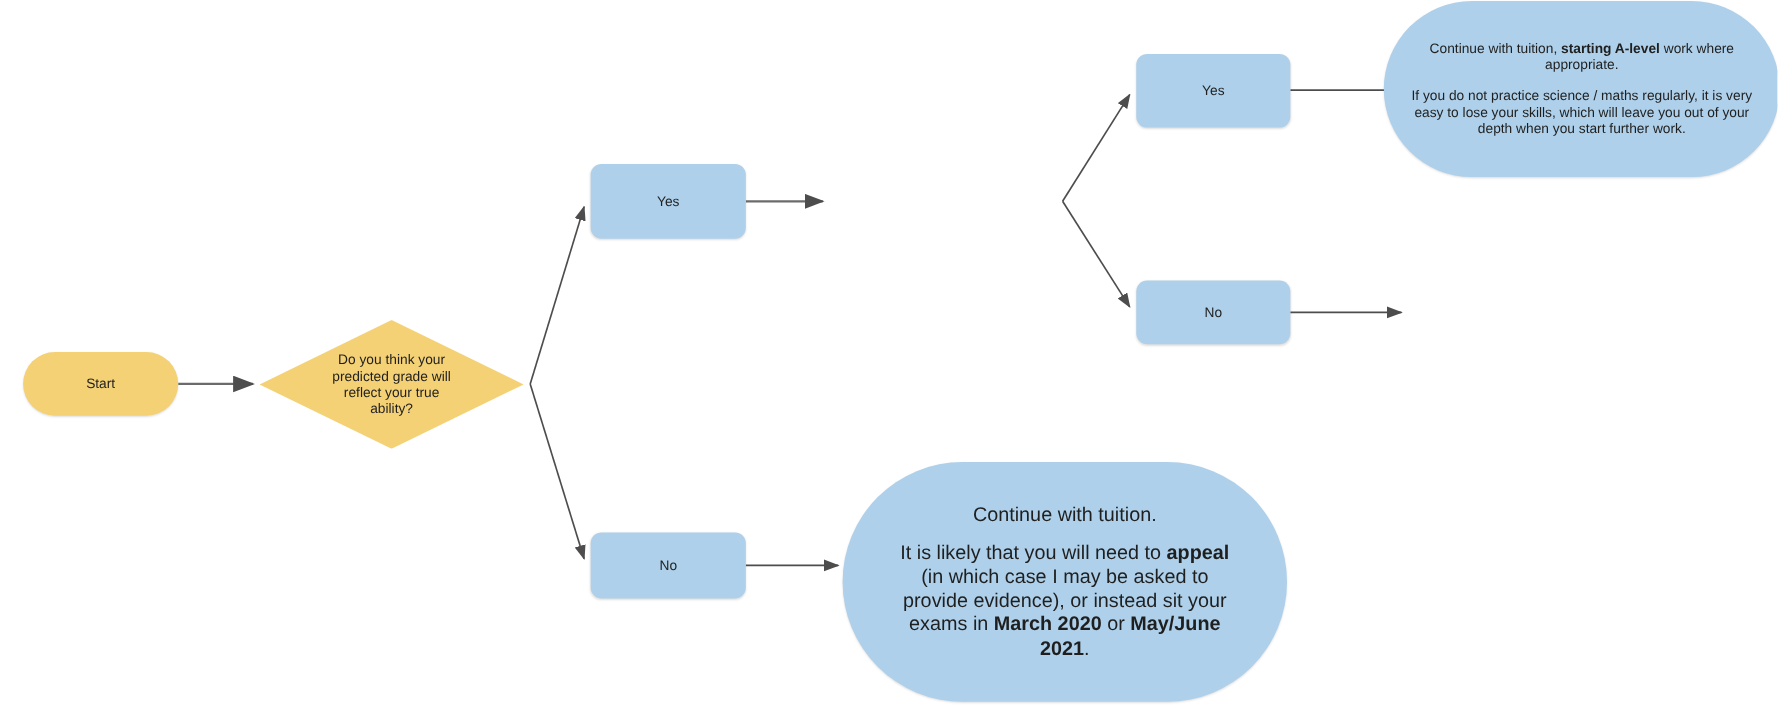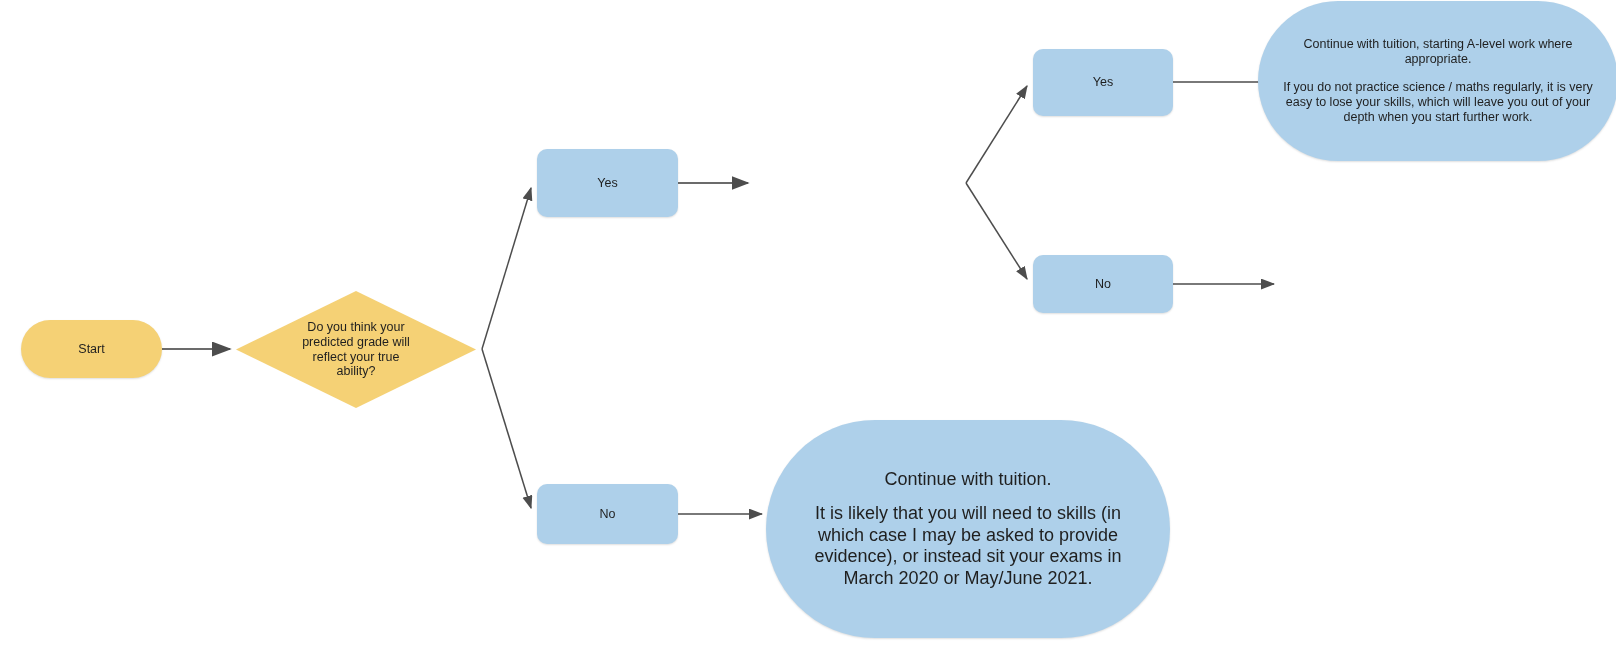--- a/index.html
+++ b/index.html
@@ -81,21 +81,21 @@
   .outcome {
     background: #aed0ea;
     box-shadow: 0 1px 2px rgba(0,0,0,0.13);
   }
   .outcome .label {
     padding: 0 22px;
   }
 
   .para { margin: 0; }
   .para + .para { margin-top: 13px; }
-  .b { font-weight: normal; }
+  .b { font-weight: bold; }
 </style>
 </head>
 <body>
 
 <div id="canvas">
 
   <svg id="edges" viewBox="0 0 1616 655" width="1616" height="655" xmlns="http://www.w3.org/2000/svg">
     <defs>
       <marker id="ah" markerWidth="9" markerHeight="9" refX="8.2" refY="3.4" orient="auto" markerUnits="strokeWidth">
         <path d="M0,0 L9,3.4 L0,6.8 z" fill="#4d4d4d"></path>
@@ -169,17 +169,17 @@
     <span class="label" style="font-size:12.5px; line-height:1.2;">
       <p class="para">Continue with tuition, <span class="b">starting A-level</span> work where appropriate.</p>
       <p class="para">If you do not practice science / maths regularly, it is very easy to lose your skills, which will leave you out of your depth when you start further work.</p>
     </span>
   </div>
 
 
   <div class="node outcome" style="left:766px; top:420px; width:404px; height:218px; border-radius:109px;">
     <span class="label" style="font-size:18px; line-height:1.2; padding:0 48px;">
       <p class="para">Continue with tuition.</p>
-      <p class="para">It is likely that you will need to <span class="b">skills</span> (in which case I may be asked to provide evidence), or instead sit your exams in <span class="b">March 2020</span> or <span class="b">May/June 2021</span>.</p>
+      <p class="para">It is likely that you will need to <span class="b">appeal</span> (in which case I may be asked to provide evidence), or instead sit your exams in <span class="b">March 2020</span> or <span class="b">May/June 2021</span>.</p>
     </span>
   </div>
 
 </div>
 
 </body></html>

